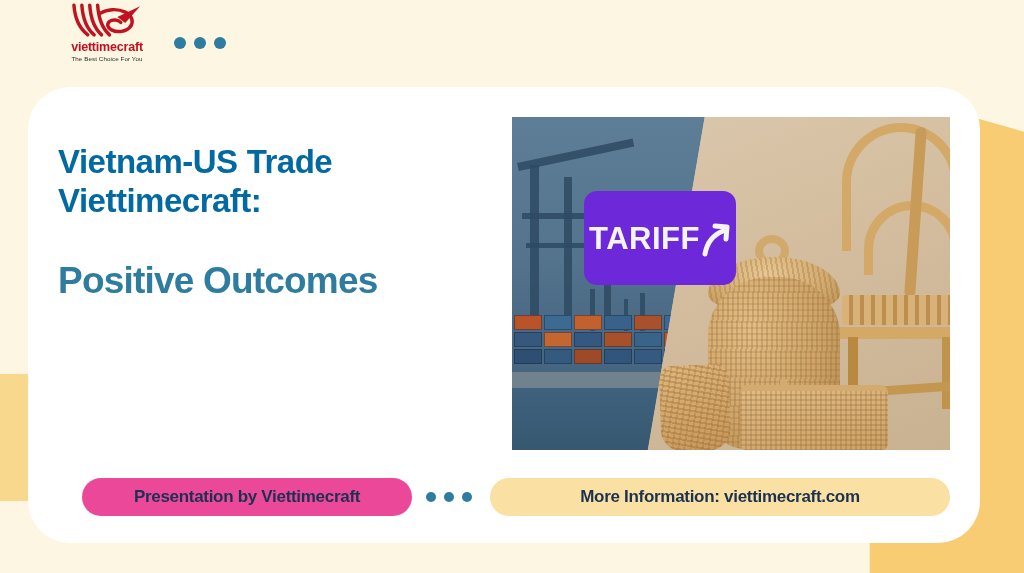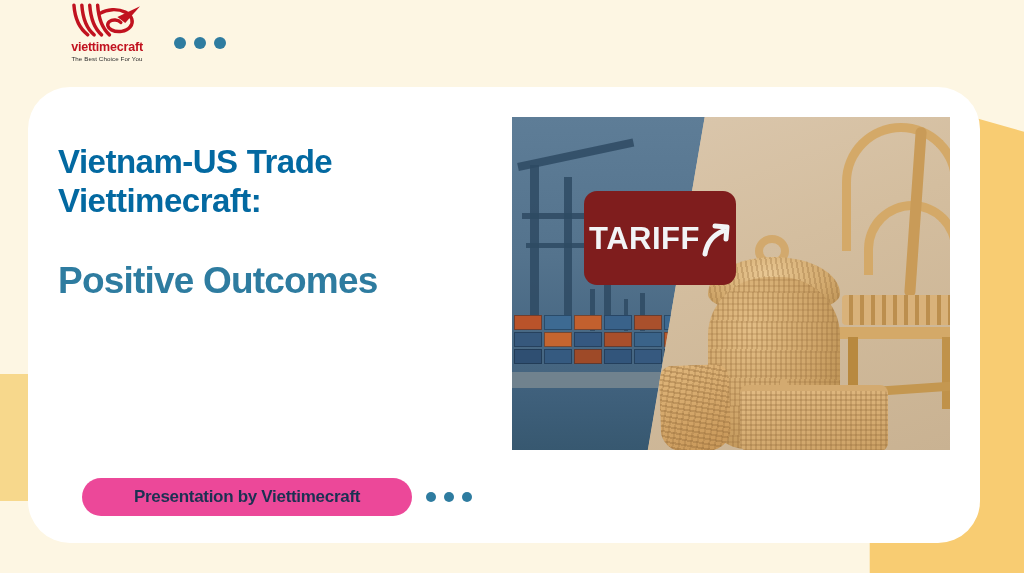--- a/index.html
+++ b/index.html
@@ -283,21 +283,21 @@
   }
   .chair-leg1 { position: absolute; left: 336px; top: 220px; width: 10px; height: 80px; background: #B8893F; }
   .chair-leg2 { position: absolute; left: 430px; top: 220px; width: 10px; height: 72px; background: #C0924A; }
   .chair-stretch { position: absolute; left: 336px; top: 268px; width: 110px; height: 9px; background: #C49750; transform: rotate(-4deg); }
 
   
   .tariff-badge {
     position: absolute;
     left: 72px; top: 74px;
     width: 152px; height: 94px;
-    background: #7f1d1d;
+    background: #6d28d9;
     border-radius: 13px;
     display: flex;
     align-items: center;
     justify-content: center;
     z-index: 9;
   }
   .tariff-text {
     color: #F2F4F6;
     font-size: 31px;
     font-weight: 600;
@@ -447,15 +447,16 @@
     </div>
   </div>
 
   <div class="footer">
     <div class="pill pill-presentation">Presentation by Viettimecraft</div>
     <div class="dots small">
       <span class="dot"></span>
       <span class="dot"></span>
       <span class="dot"></span>
     </div>
+    <div class="pill pill-info">More Information: viettimecraft.com</div>
   </div>
 
 </div>
 
 </body></html>

